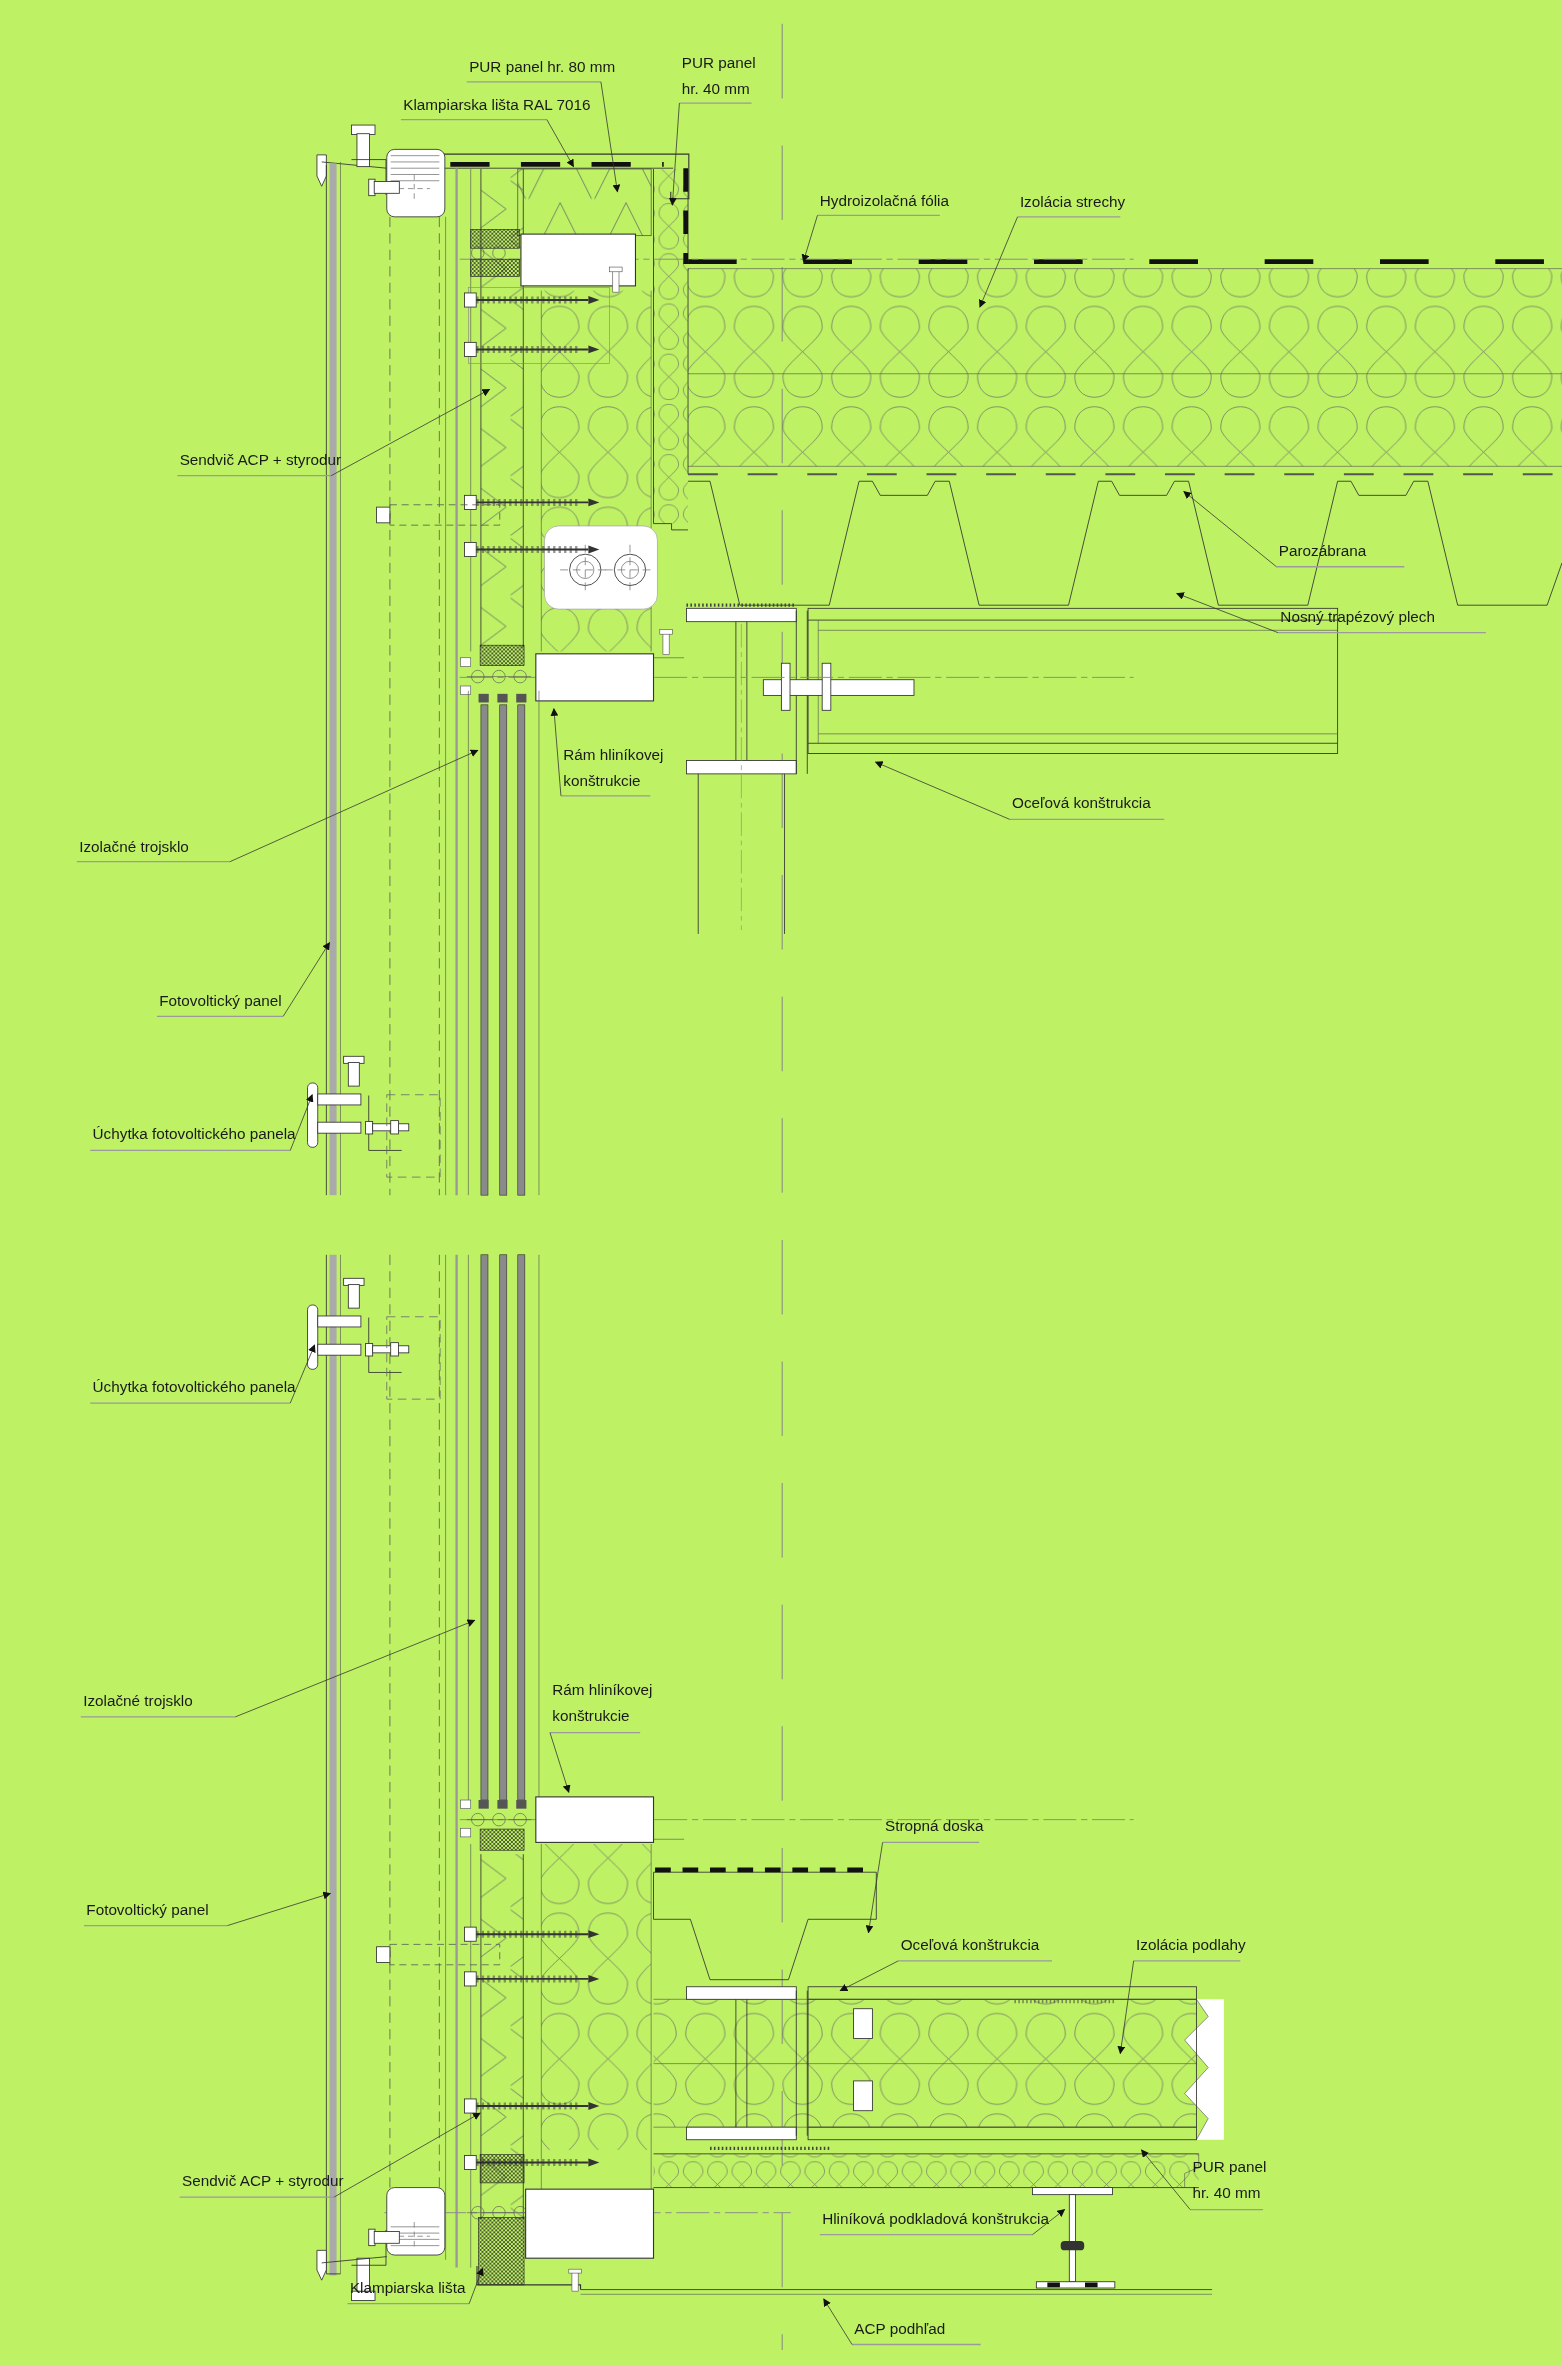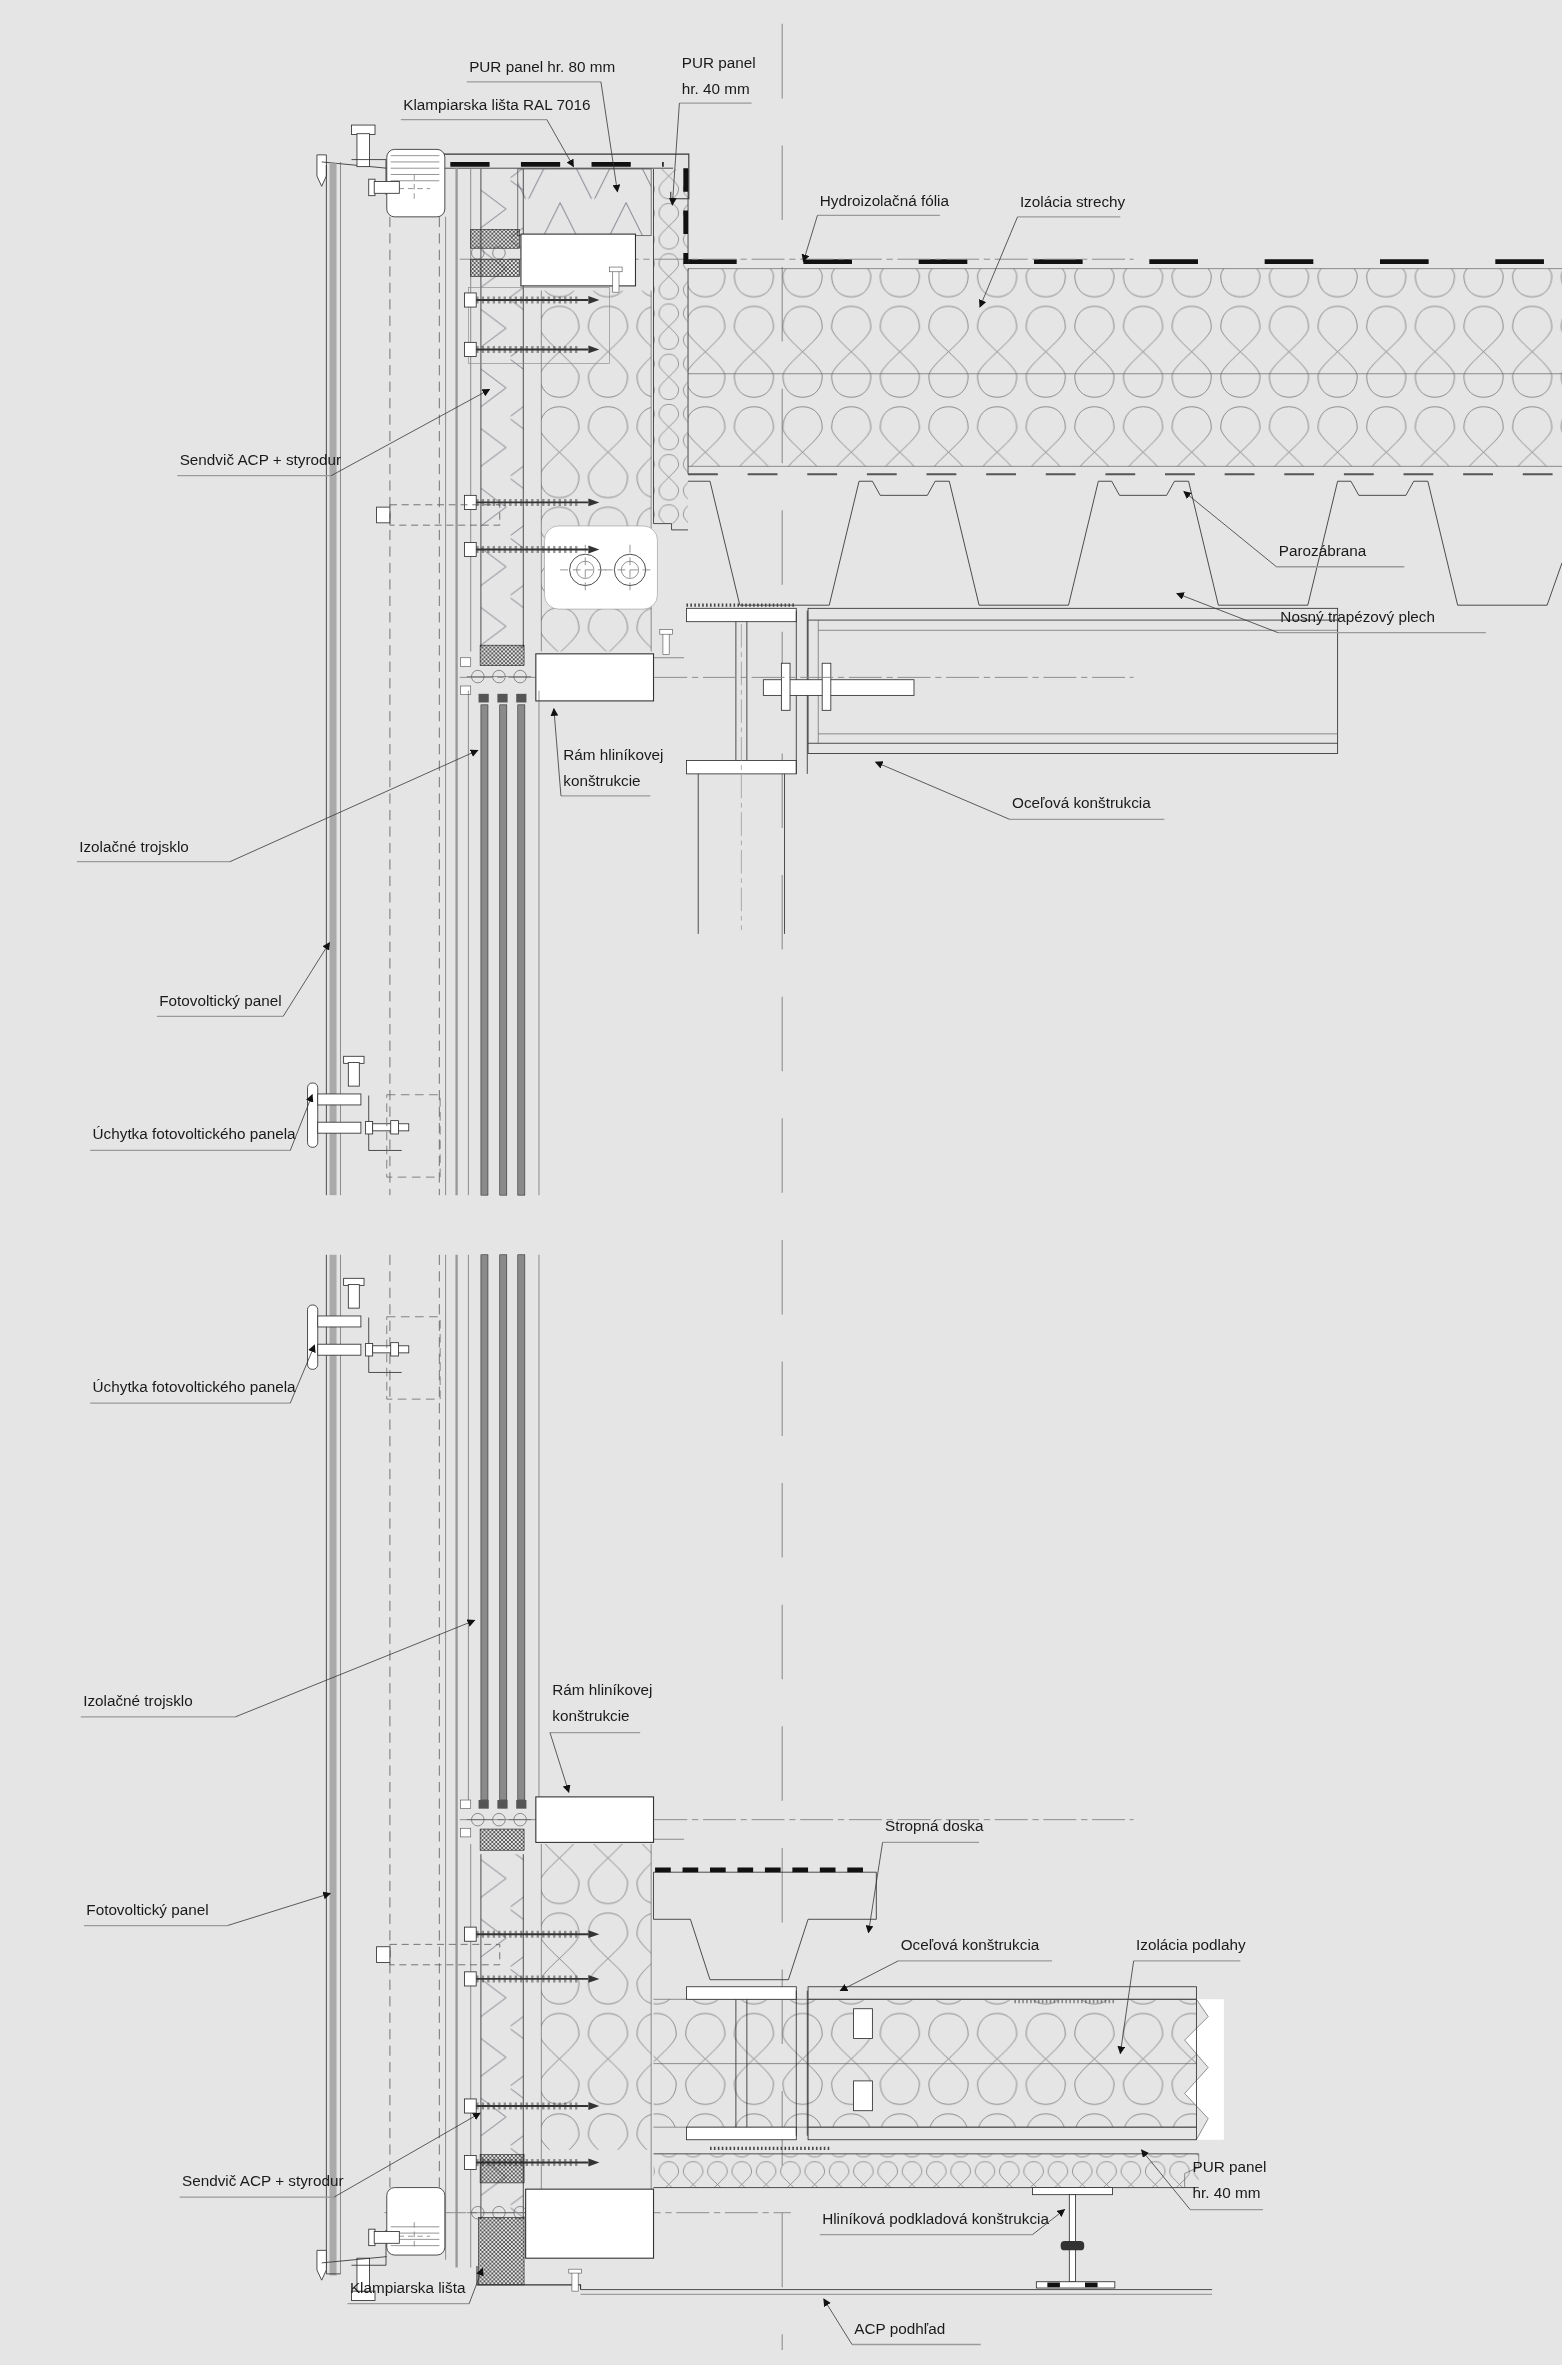--- a/index.html
+++ b/index.html
@@ -1,17 +1,17 @@
 <!DOCTYPE html>
 <html style="font-size:12.6px"><head>
 <meta charset="utf-8">
 <style>
   html,body{margin:0;padding:0;background:#fff;}
   body{font-family:"Liberation Sans", sans-serif;}
-  #stage{width:1562px;height:2366px;position:relative;background:#e5e5e5;}
+  #stage{width:1562px;height:2366px;position:relative;background:#bef264;}
   svg{display:block;}
   .ln{stroke:#333;stroke-width:1.1;fill:none;}
   .ln13{stroke:#333;stroke-width:1.4;fill:none;}
   .thin{stroke:#555;stroke-width:0.8;fill:none;}
   .wht{fill:#fff;}
   .axis{stroke:#888;stroke-width:1.2;stroke-dasharray:42 6 8 6;fill:none;}
   .hid{stroke:#555;stroke-width:1;stroke-dasharray:13 8;fill:none;}
   .memb{stroke:#111;stroke-width:6;fill:none;}
   .serr{stroke:#444;stroke-width:4;stroke-dasharray:2 3;fill:none;}
   text.lbl{font-size:19.5px;fill:#1a1a1a;}

